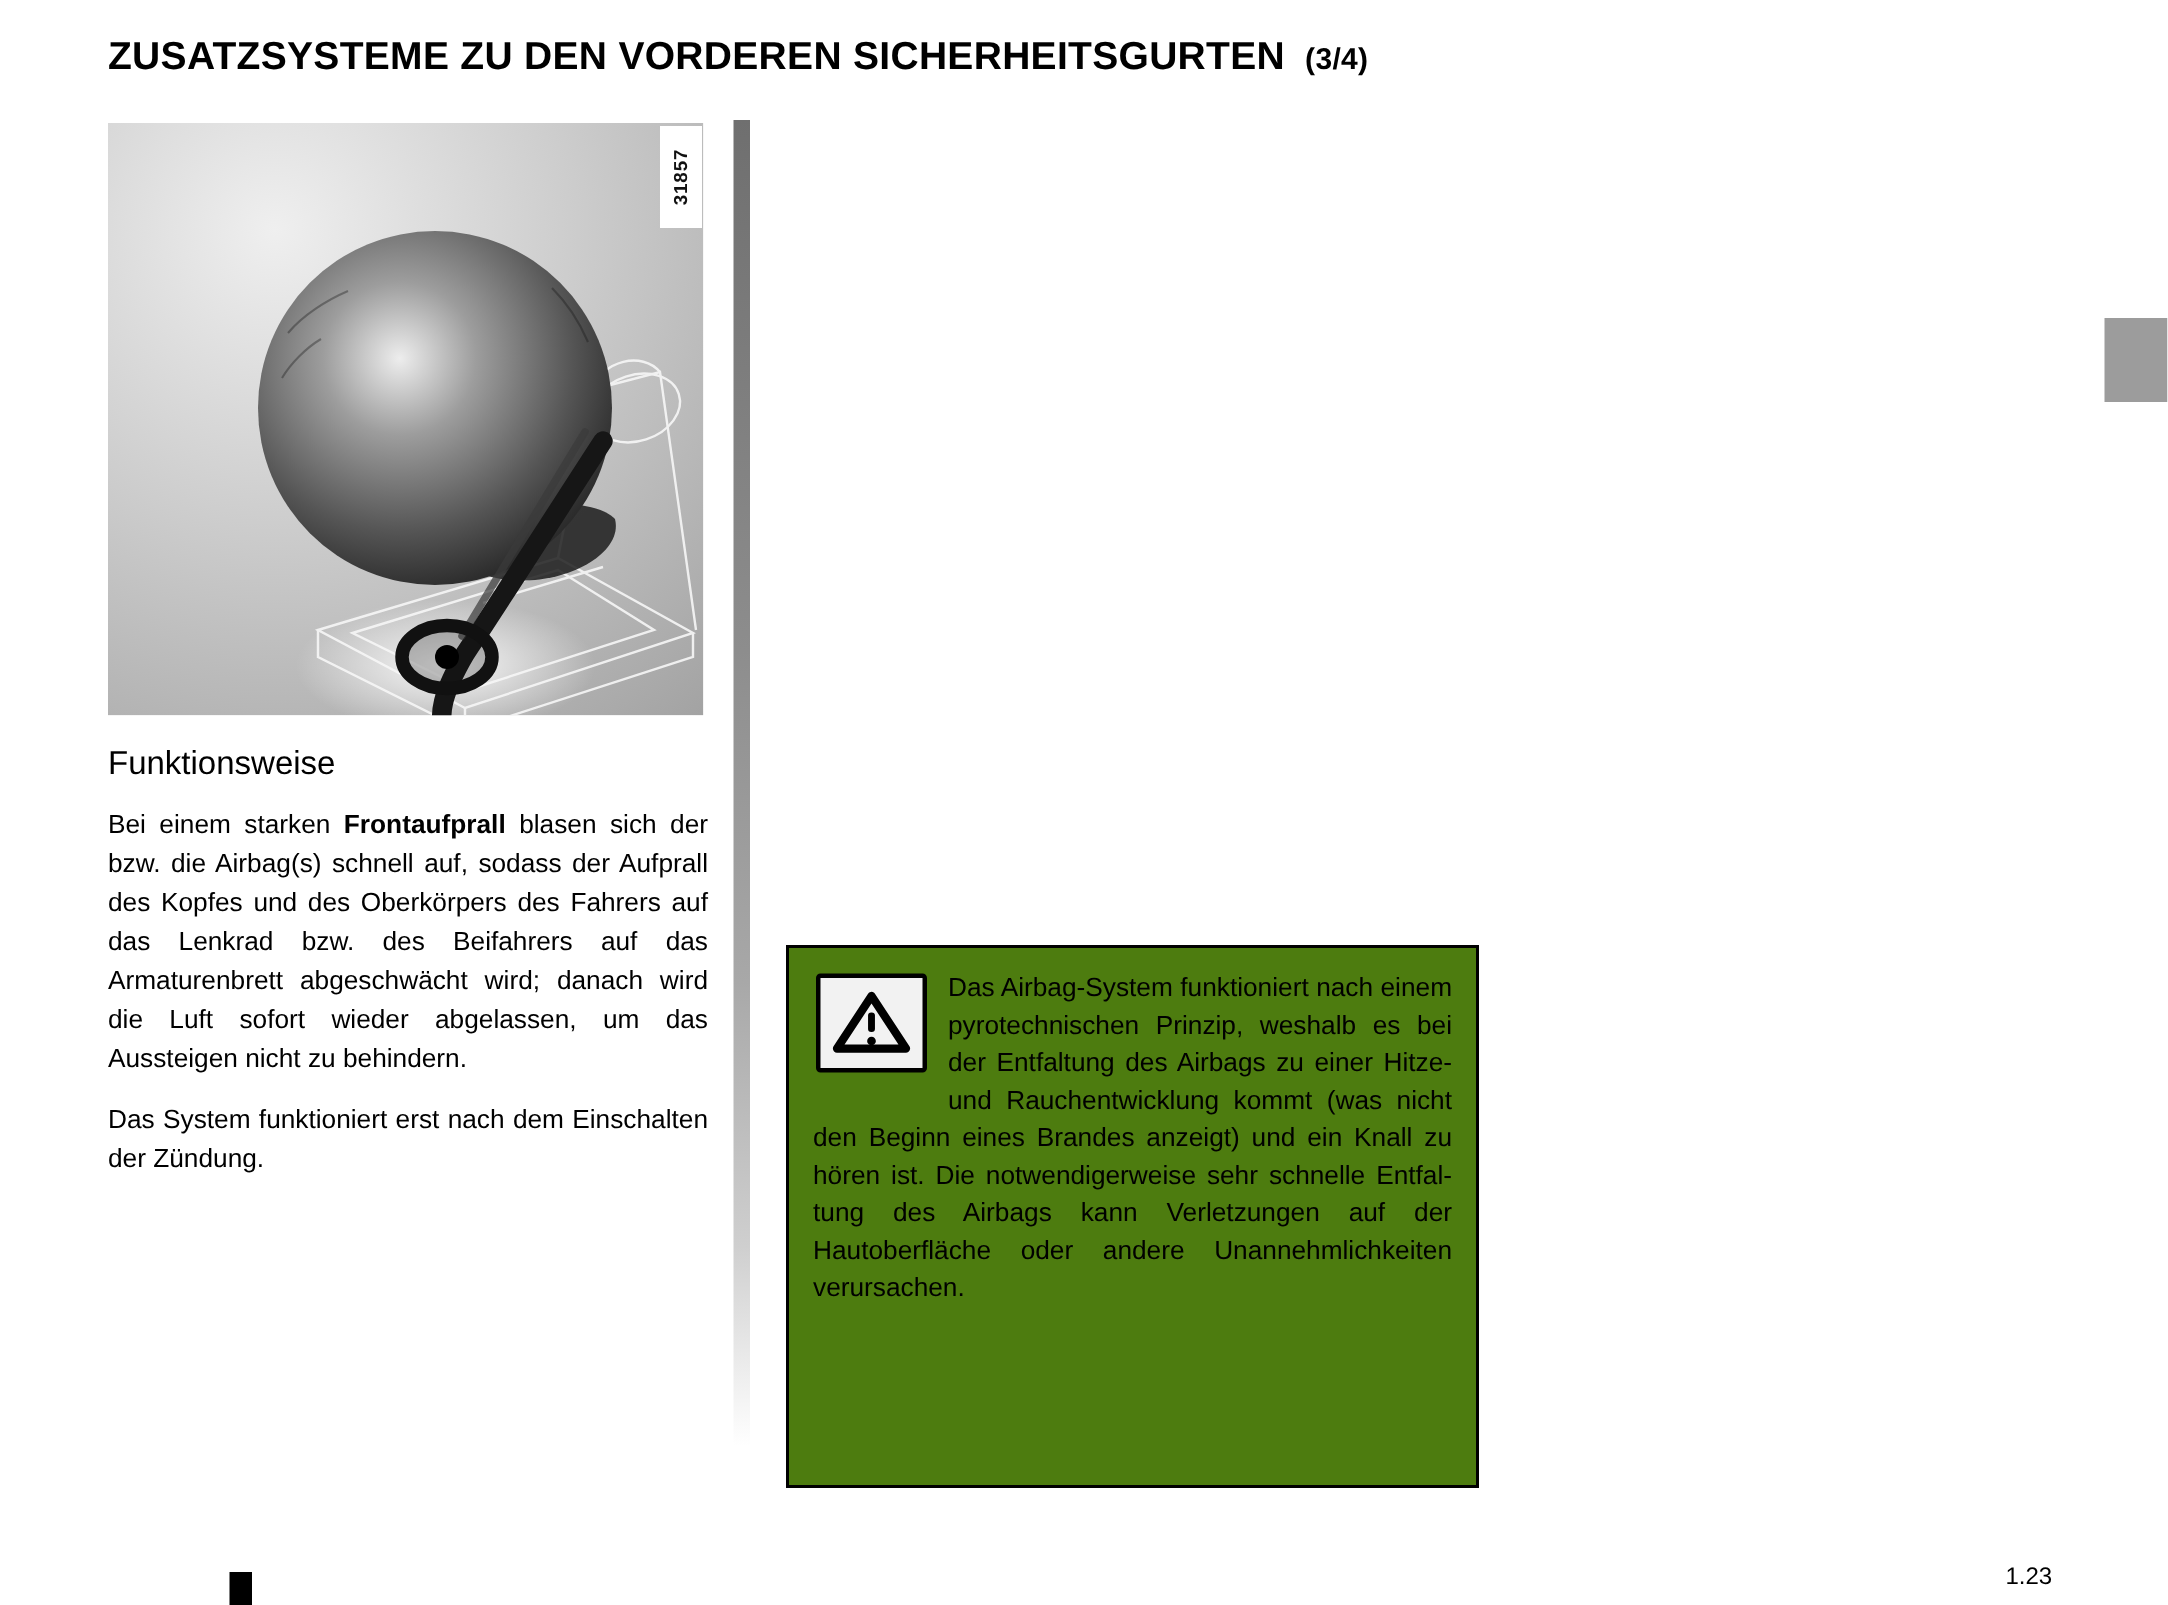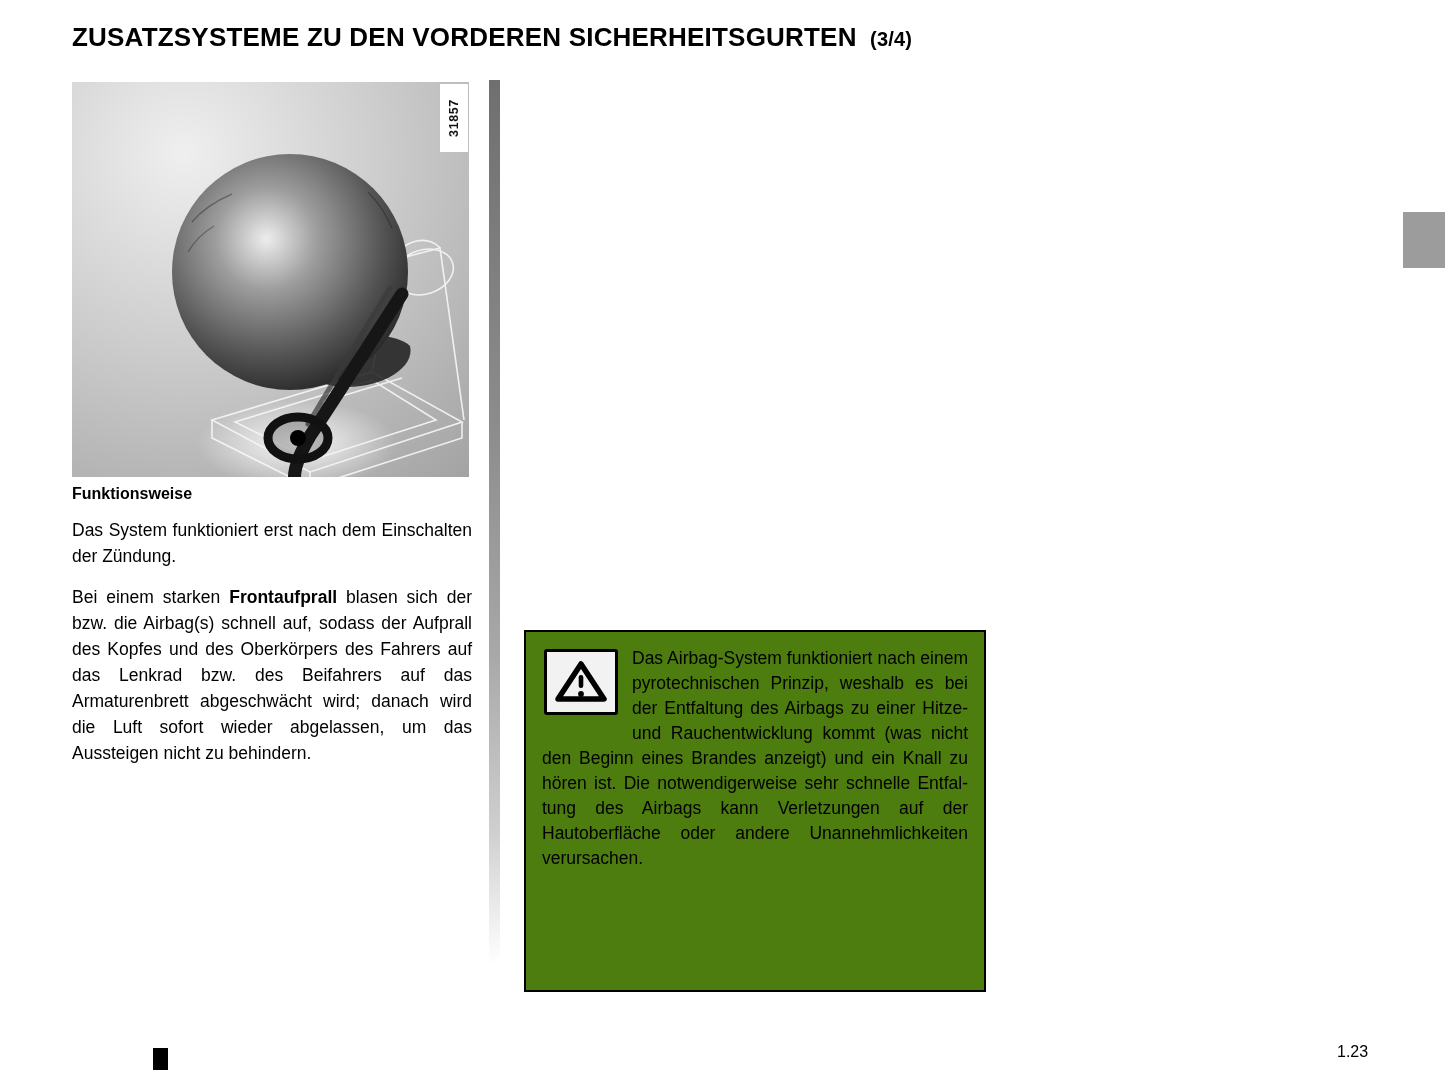--- a/index.html
+++ b/index.html
@@ -51,23 +51,23 @@
     letter-spacing:0.6px;
     color:#111;
   }
   
   .text-col{
     position:absolute;
     left:72px; top:484px;
     width:400px;
   }
   .text-col h3{
-    font-size:16px;
-    font-weight:bold;
-    margin:1px 0 14px 0;
+    font-size:22px;
+    font-weight:normal;
+    margin:12px 0 14px 0;
   }
   .text-col p{
     font-size:17.5px;
     line-height:26px;
     margin:0 0 15px 0;
     text-align:justify;
   }
   .text-col p b{font-weight:bold;}
   
   .divider{
@@ -183,24 +183,24 @@
       <circle cx="226" cy="356" r="8" fill="#000"></circle>
     </svg>
     <div class="fig-num">
       <span>31857</span>
     </div>
   </div>
 
   <div class="text-col">
     <h3>Funktionsweise</h3>
     <p>
-      <span>Das System funktioniert erst nach dem Ein­schalten der Zündung.</span>
+      <span>Bei einem starken </span><b>Frontaufprall</b><span> blasen sich der bzw. die Airbag(s) schnell auf, sodass der Aufprall des Kopfes und des Oberkör­pers des Fahrers auf das Lenkrad bzw. des Beifahrers auf das Armaturenbrett abge­schwächt wird; danach wird die Luft sofort wieder abgelassen, um das Aussteigen nicht zu behindern.</span>
     </p>
     <p>
-      <span>Bei einem starken </span><b>Frontaufprall</b><span> blasen sich der bzw. die Airbag(s) schnell auf, sodass der Aufprall des Kopfes und des Oberkör­pers des Fahrers auf das Lenkrad bzw. des Beifahrers auf das Armaturenbrett abge­schwächt wird; danach wird die Luft sofort wieder abgelassen, um das Aussteigen nicht zu behindern.</span>
+      <span>Das System funktioniert erst nach dem Ein­schalten der Zündung.</span>
     </p>
   </div>
 
   <div class="divider"></div>
 
   <div class="warning-box">
     <span class="warn-icon">
       <svg width="54" height="48" viewBox="0 0 54 48">
         <polygon points="27,6 50,41 4,41" fill="none" stroke="#000" stroke-width="5.5" stroke-linejoin="round"></polygon>
         <rect x="24.7" y="17" width="4.6" height="13" rx="2.2" fill="#000"></rect>

